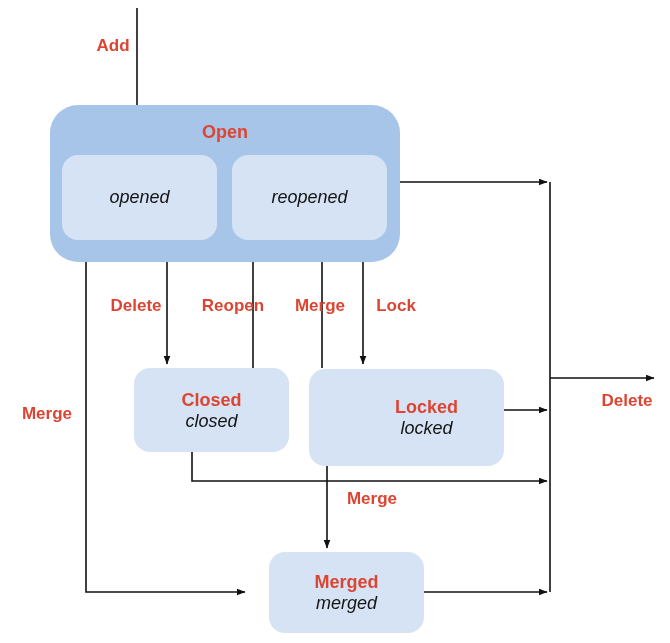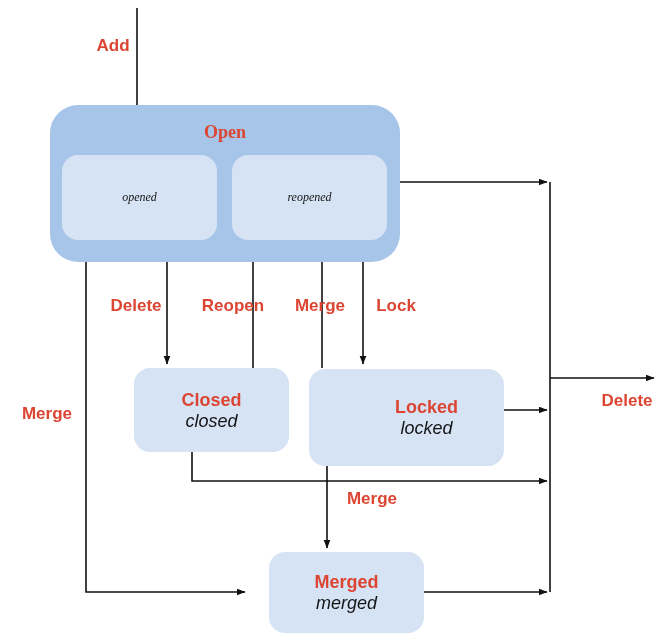--- a/index.html
+++ b/index.html
@@ -16,41 +16,40 @@
     stroke: var(--line, #111);
     stroke-width: 1.6;
     fill: none;
   }
   #arrowhead path { fill: var(--line, #111); }
 
   .group {
     position: absolute;
     background: var(--group-fill, #a7c5e8);
     border-radius: 28px;
-    font-family: Liberation Serif, serif;
   }
   .open-group { left: 50px; top: 105px; width: 350px; height: 157px; }
   .group-title {
     position: absolute;
     top: 18px; left: 0; right: 0;
     text-align: center;
     color: var(--accent, #dc4532);
     font-weight: bold;
     font-size: 18px;
     line-height: 1;
   }
   .subnode {
     position: absolute;
     top: 50px;
     width: 155px; height: 85px;
     background: var(--node-fill, #d6e3f5);
     border-radius: 16px;
     display: flex; align-items: center; justify-content: center;
     font-style: italic;
-    font-size: 12px;
+    font-size: 18px;
     color: #141414;
   }
   .subnode.opened   { left: 12px; }
   .subnode.reopened { left: 182px; }
 
   .node {
     position: absolute;
     width: 155px; height: 84px;
     background: var(--node-fill, #d6e3f5);
     border-radius: 16px;

